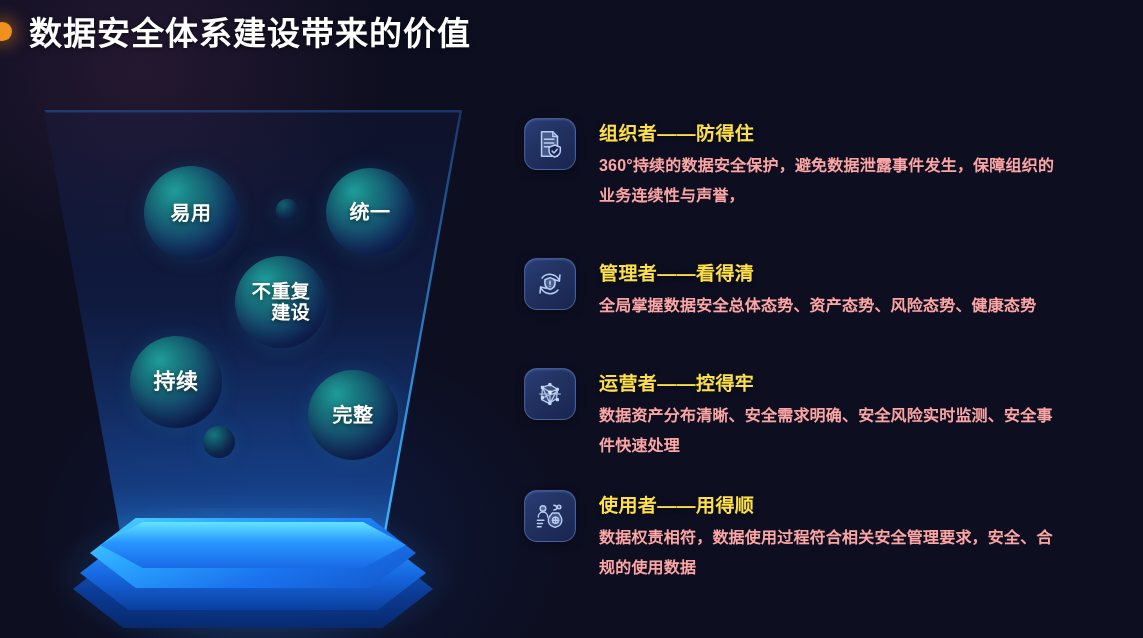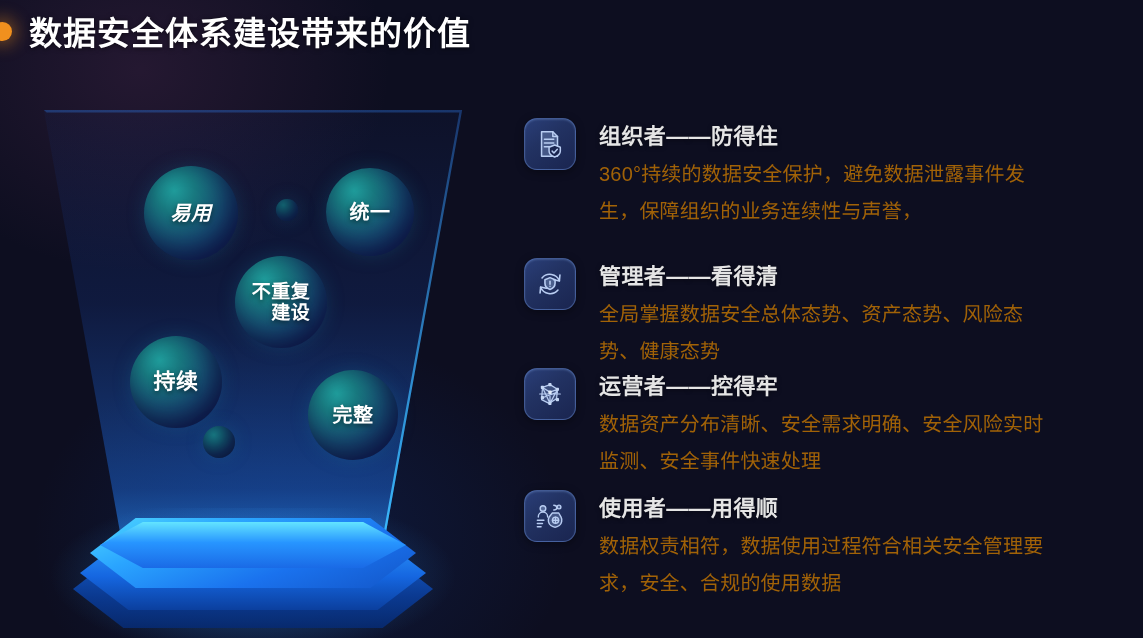--- a/index.html
+++ b/index.html
@@ -106,27 +106,27 @@
   .f-icon{
     width:52px; height:52px; border-radius:13px; flex:0 0 auto;
     background:linear-gradient(145deg,#2a3e78 0%,#223262 40%,#1a2550 100%);
     border:1px solid rgba(120,160,235,.40);
     box-shadow:inset 0 1px 2px rgba(160,200,255,.22), 0 2px 9px rgba(0,0,0,.38);
     display:flex; align-items:center; justify-content:center;
   }
   .f-icon svg{ width:30px; height:30px; }
   .f-text{ margin-left:23px; }
   .f-title{
-    font-size:22px; font-weight:bold; color:#e5e5e5;
+    font-size:19px; font-weight:bold; color:#fde047;
     letter-spacing:.4px; margin-bottom:6px; white-space:nowrap;
     text-shadow:0 1px 4px rgba(0,0,0,.5);
   }
   .f-desc{
-    font-size:20px; color:#a16207; line-height:1.85;
-    max-width:460px; letter-spacing:.2px;
+    font-size:16px; color:#fca5a5; line-height:1.85;
+    max-width:460px; letter-spacing:.2px;font-weight:bold;
   }
 </style>
 </head>
 <body>
 
 <div class="bg-glow-a"></div>
 <div class="bg-glow-b"></div>
 
 <div class="header">
   <span class="header-dot"></span>
@@ -138,21 +138,21 @@
   <div class="beam-edge"></div>
 
   <div class="hex-glow"></div>
   <div class="hex hex-bot"></div>
   <div class="hex hex-mid"></div>
   <div class="hex hex-top"></div>
   <div class="hex hex-face"></div>
 
   <div id="bubble-host">
       <div class="bubble" style="width: 94px; height: 94px; left: 126px; top: 78px; font-size: 20px;">
-        <span style="white-space: pre-line; font-style: italic;">易用</span>
+        <span style="white-space: pre-line;">易用</span>
       </div>
       <div class="bubble" style="width: 88px; height: 88px; left: 308px; top: 80px; font-size: 20px;">
         <span style="white-space: pre-line;">统一</span>
       </div>
       <div class="bubble" style="width: 92px; height: 92px; left: 217px; top: 168px; font-size: 19px; text-align: right;">
         <span style="white-space: pre-line;">不重复
 建设</span>
       </div>
       <div class="bubble" style="width: 92px; height: 92px; left: 112px; top: 248px; font-size: 22px;">
         <span style="white-space: pre-line;">持续</span>

